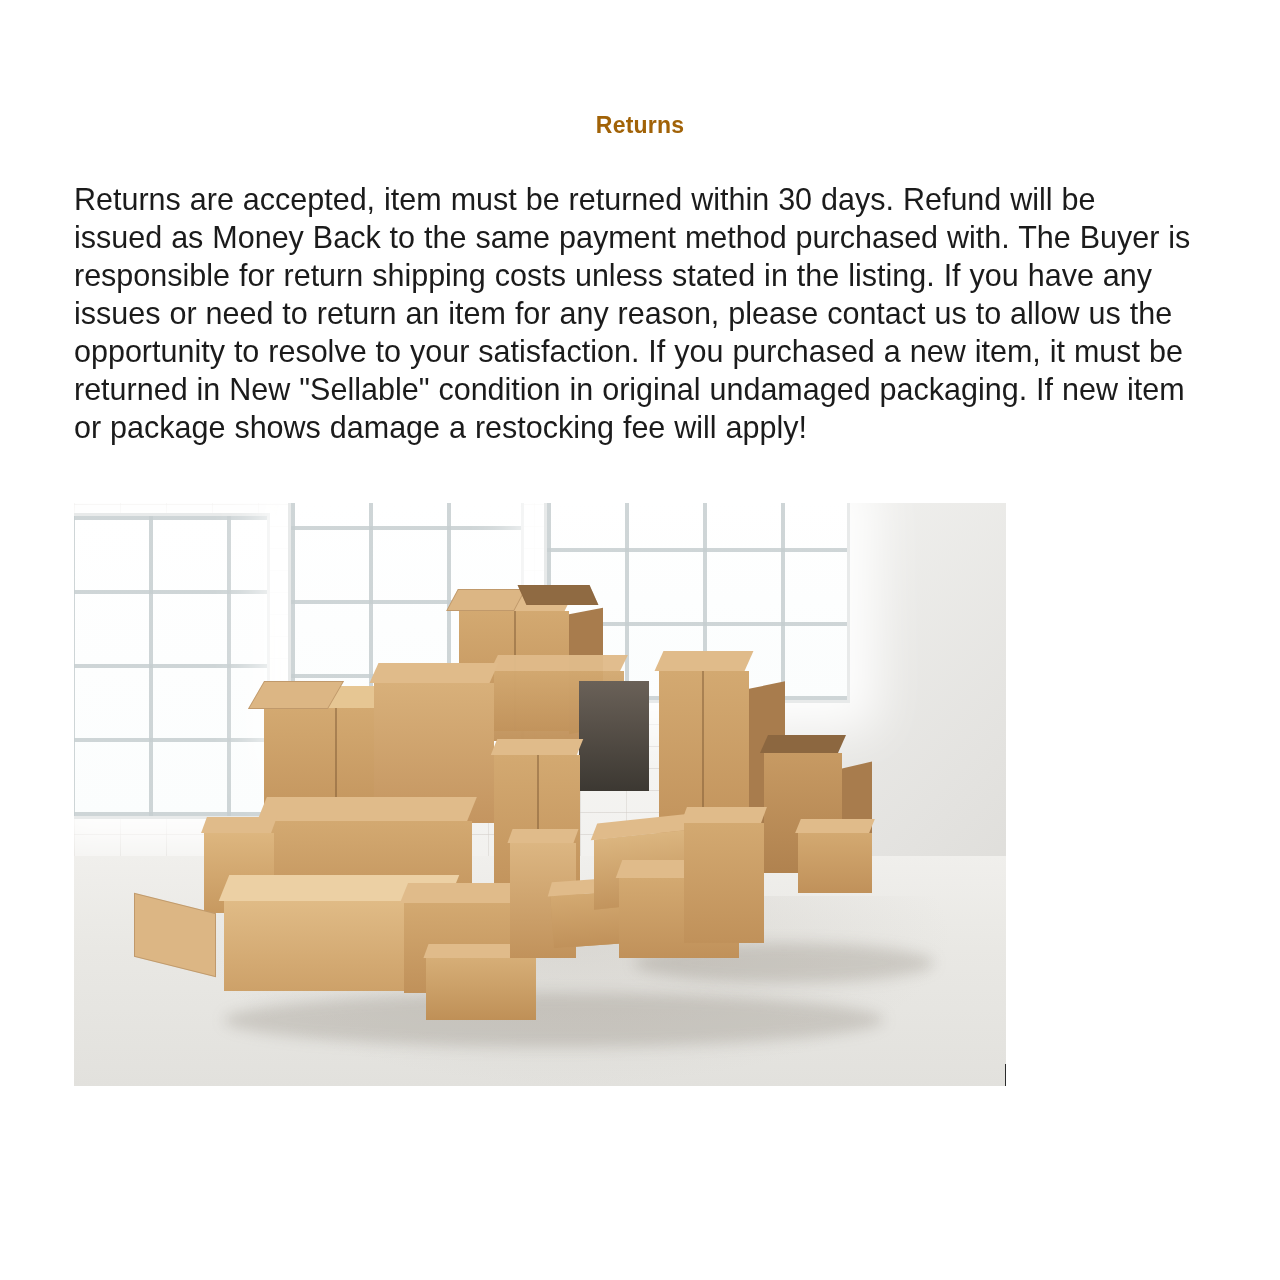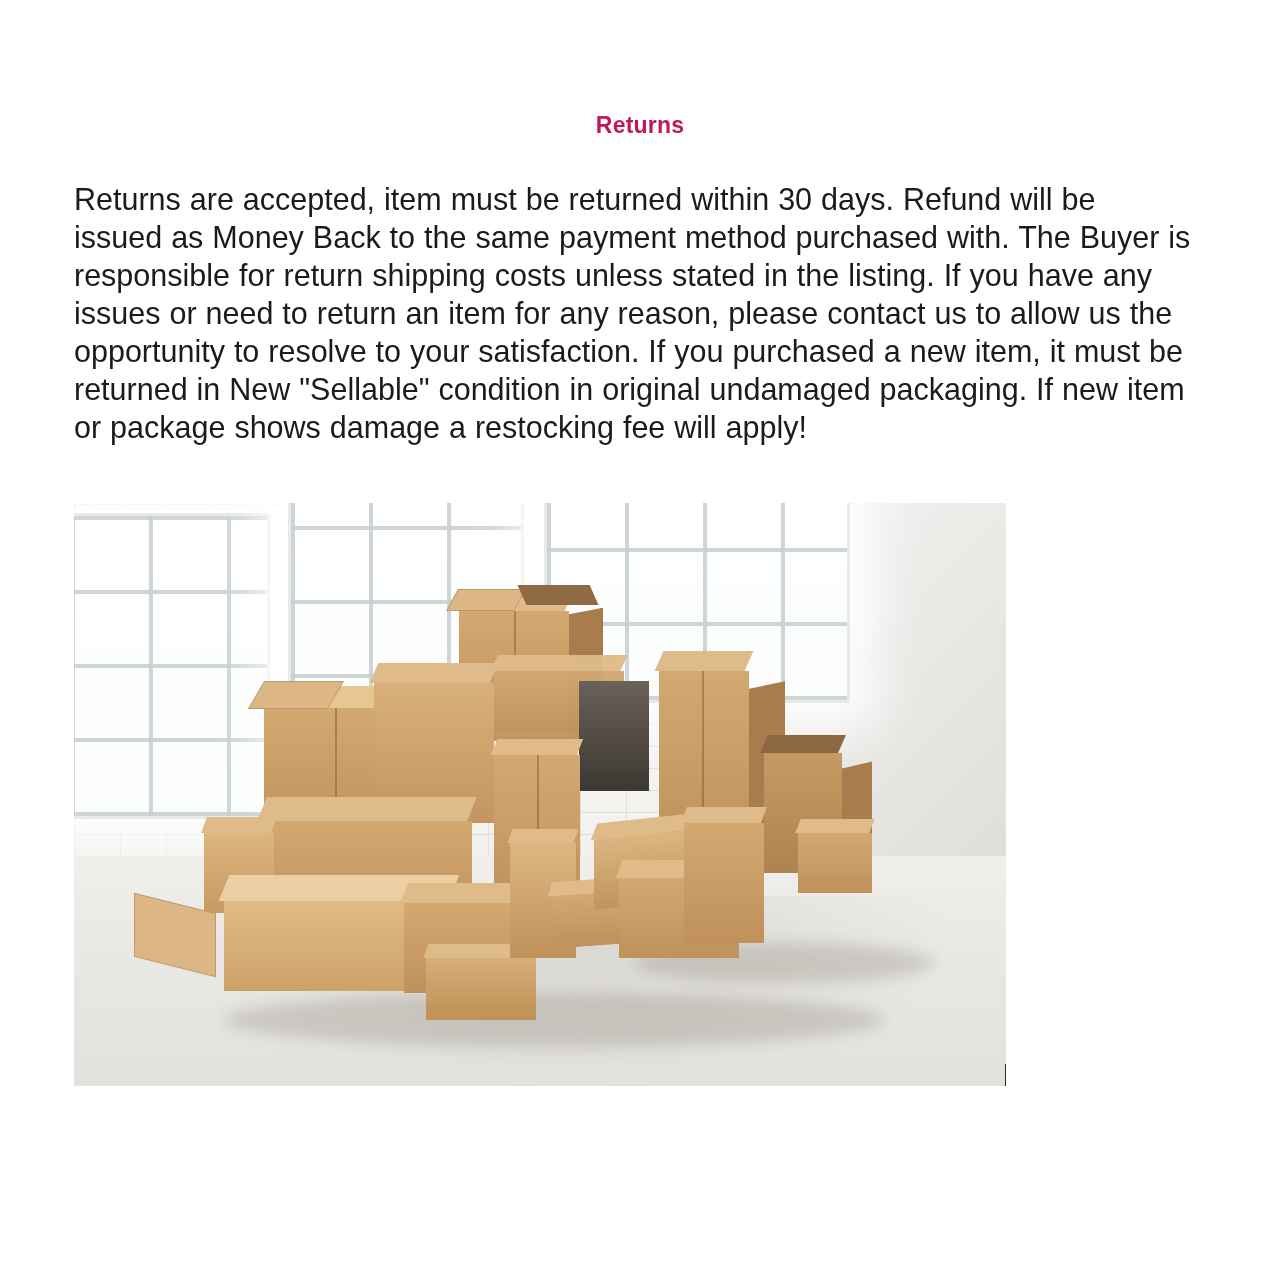--- a/index.html
+++ b/index.html
@@ -22,21 +22,21 @@
   }
   .doc-title {
     position: absolute;
     top: 112px;
     left: 0;
     width: 1280px;
     text-align: center;
     font-size: 23px;
     font-weight: bold;
     letter-spacing: 0.2px;
-    color: #be185d;
+    color: #a16207;
   }
   .policy-body {
     position: absolute;
     top: 180px;
     left: 74px;
     width: 1118px;
     font-size: 30.5px;
     line-height: 38px;
     color: #1b1b1b;
     text-align: left;

